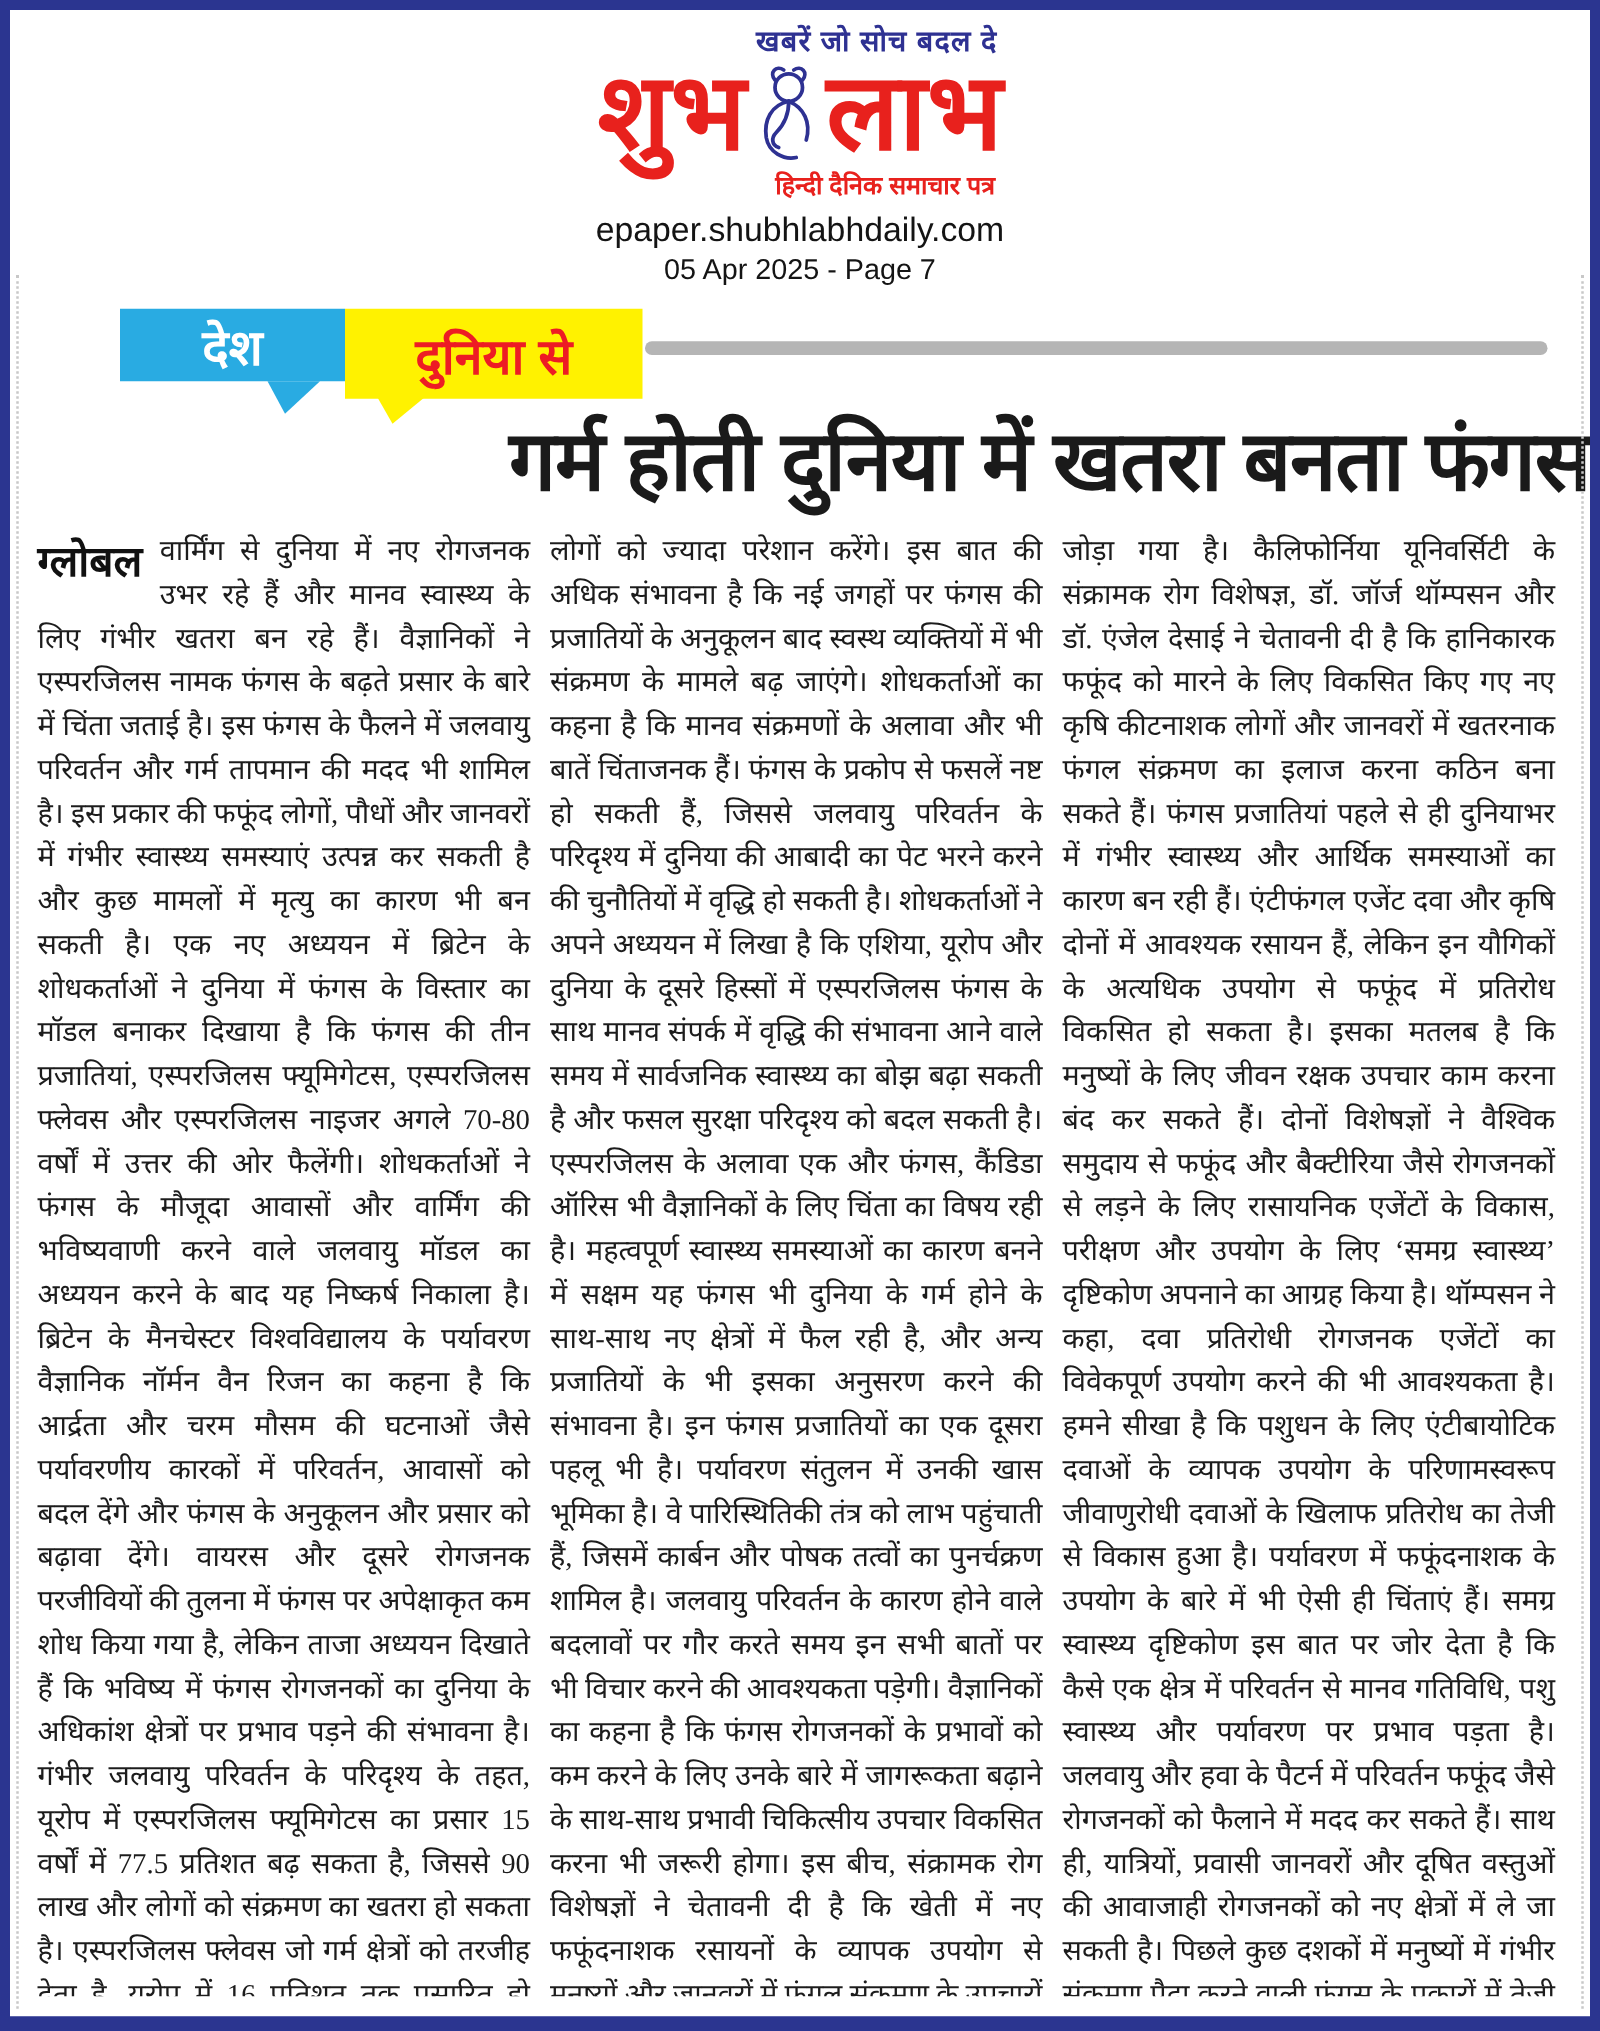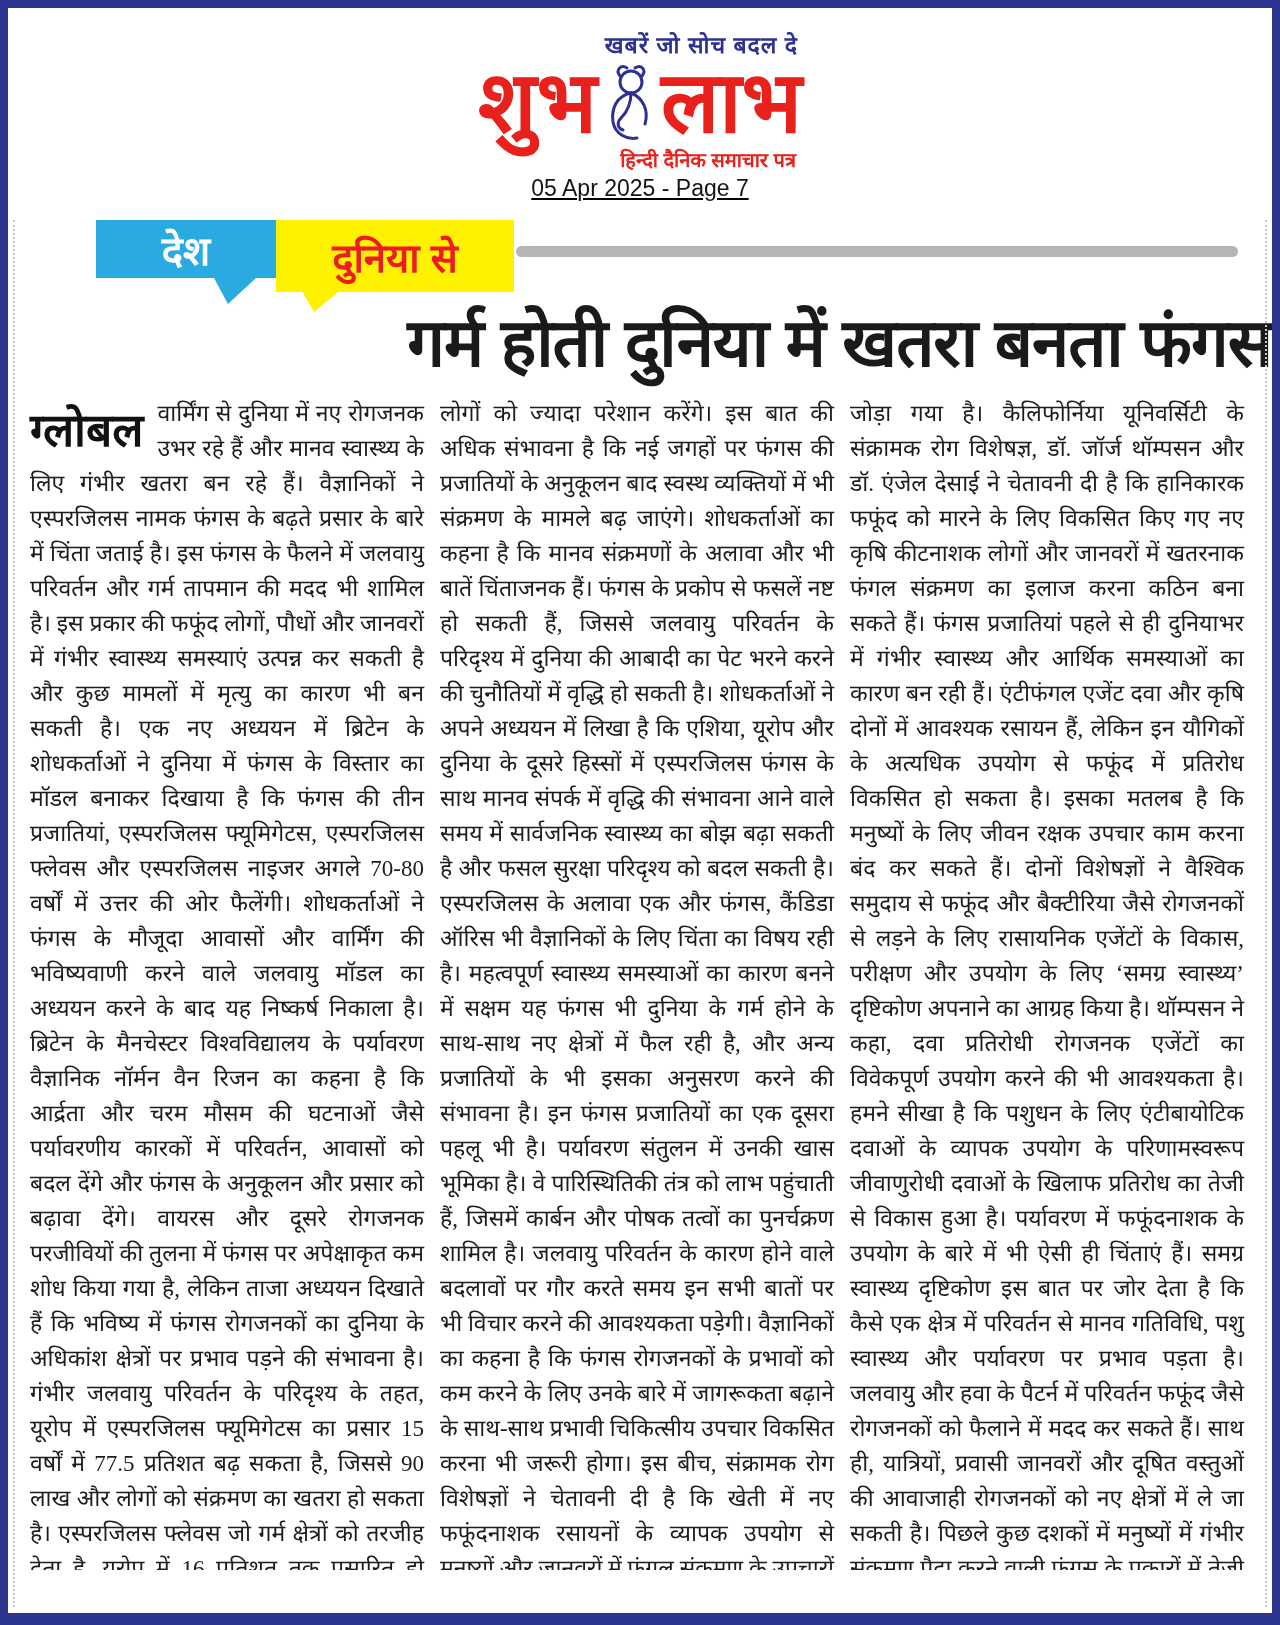--- a/index.html
+++ b/index.html
@@ -7,21 +7,21 @@
   .page{
     position:relative;width:1280px;height:1625px;box-sizing:border-box;
     border:8px solid #2b3590;border-bottom-width:12px;background:#ffffff;overflow:hidden;
   }
   
   .guide{position:absolute;top:212px;bottom:6px;width:0;border-left:2px dotted #c8c8c8;}
   .guide.left{left:5px;}
   .guide.right{right:5px;}
 
   
-  .masthead{text-align:center;padding-top:20px;text-decoration:underline;}
+  .masthead{text-align:center;padding-top:8px;}
   .logo-block{display:inline-block;text-align:right;}
   .tagline{color:#2e3192;font-weight:bold;font-size:23px;letter-spacing:1px;padding-right:4px;}
   .logo-row{display:flex;align-items:center;justify-content:center;gap:0;line-height:0.95;}
   .logo-word{color:#e8211d;font-size:86px;font-weight:bold;font-family:"DejaVu Serif","Liberation Serif",serif;}
   .ganesh{width:64px;height:84px;display:inline-block;}
   .logo-sub{color:#e8211d;font-weight:bold;font-size:20px;padding-right:6px;margin-top:2px;}
   .site-url{font-size:27px;color:#141414;margin-top:8px;text-align:center;}
   .date-line{font-size:23px;color:#141414;margin-top:2px;text-align:center;}
 
   
@@ -44,21 +44,21 @@
 
   
   .body-cols{
     display:flex;gap:16px;padding:16px 28px 0 22px;height:1190px;overflow:hidden;box-sizing:border-box;
   }
   .col{
     flex:1 1 0;text-align:justify;color:#1c1c1c;font-size:23px;line-height:35px;
     font-family:"Liberation Serif","DejaVu Serif",serif;
   }
   .lead-in{
-    float:left;font-size:46px;font-weight:bold;line-height:1.15;color:#111;
+    float:left;font-size:34px;font-weight:bold;line-height:1.15;color:#111;
     padding:8px 14px 4px 0;font-family:"Liberation Sans","DejaVu Sans",sans-serif;
   }
 </style>
 </head>
 <body>
 
 <div class="page">
   <div class="guide left"></div>
   <div class="guide right"></div>
 
@@ -76,20 +76,21 @@
               <path d="M34 33 C34 44 30 52 24 58 C20 62 20 68 26 70"></path>
               <path d="M23 16 C18 10 24 4 30 8"></path>
               <path d="M45 16 C50 10 44 4 38 8"></path>
             </g>
           </svg>
         </span>
         <span class="logo-word">लाभ</span>
       </div>
       <div class="logo-sub">हिन्दी दैनिक समाचार पत्र</div>
     </div>
+    <div class="site-url">epaper.shubhlabhdaily.com</div>
     <div class="date-line">05 Apr 2025 - Page 7</div>
   </div>
 
   <div class="tabs">
     <div class="tab tab-desh">देश</div>
     <div class="tab tab-duniya">दुनिया से</div>
     <div class="gray-bar"></div>
   </div>
 
   <div class="headline">गर्म होती दुनिया में खतरा बनता फंगस</div>

